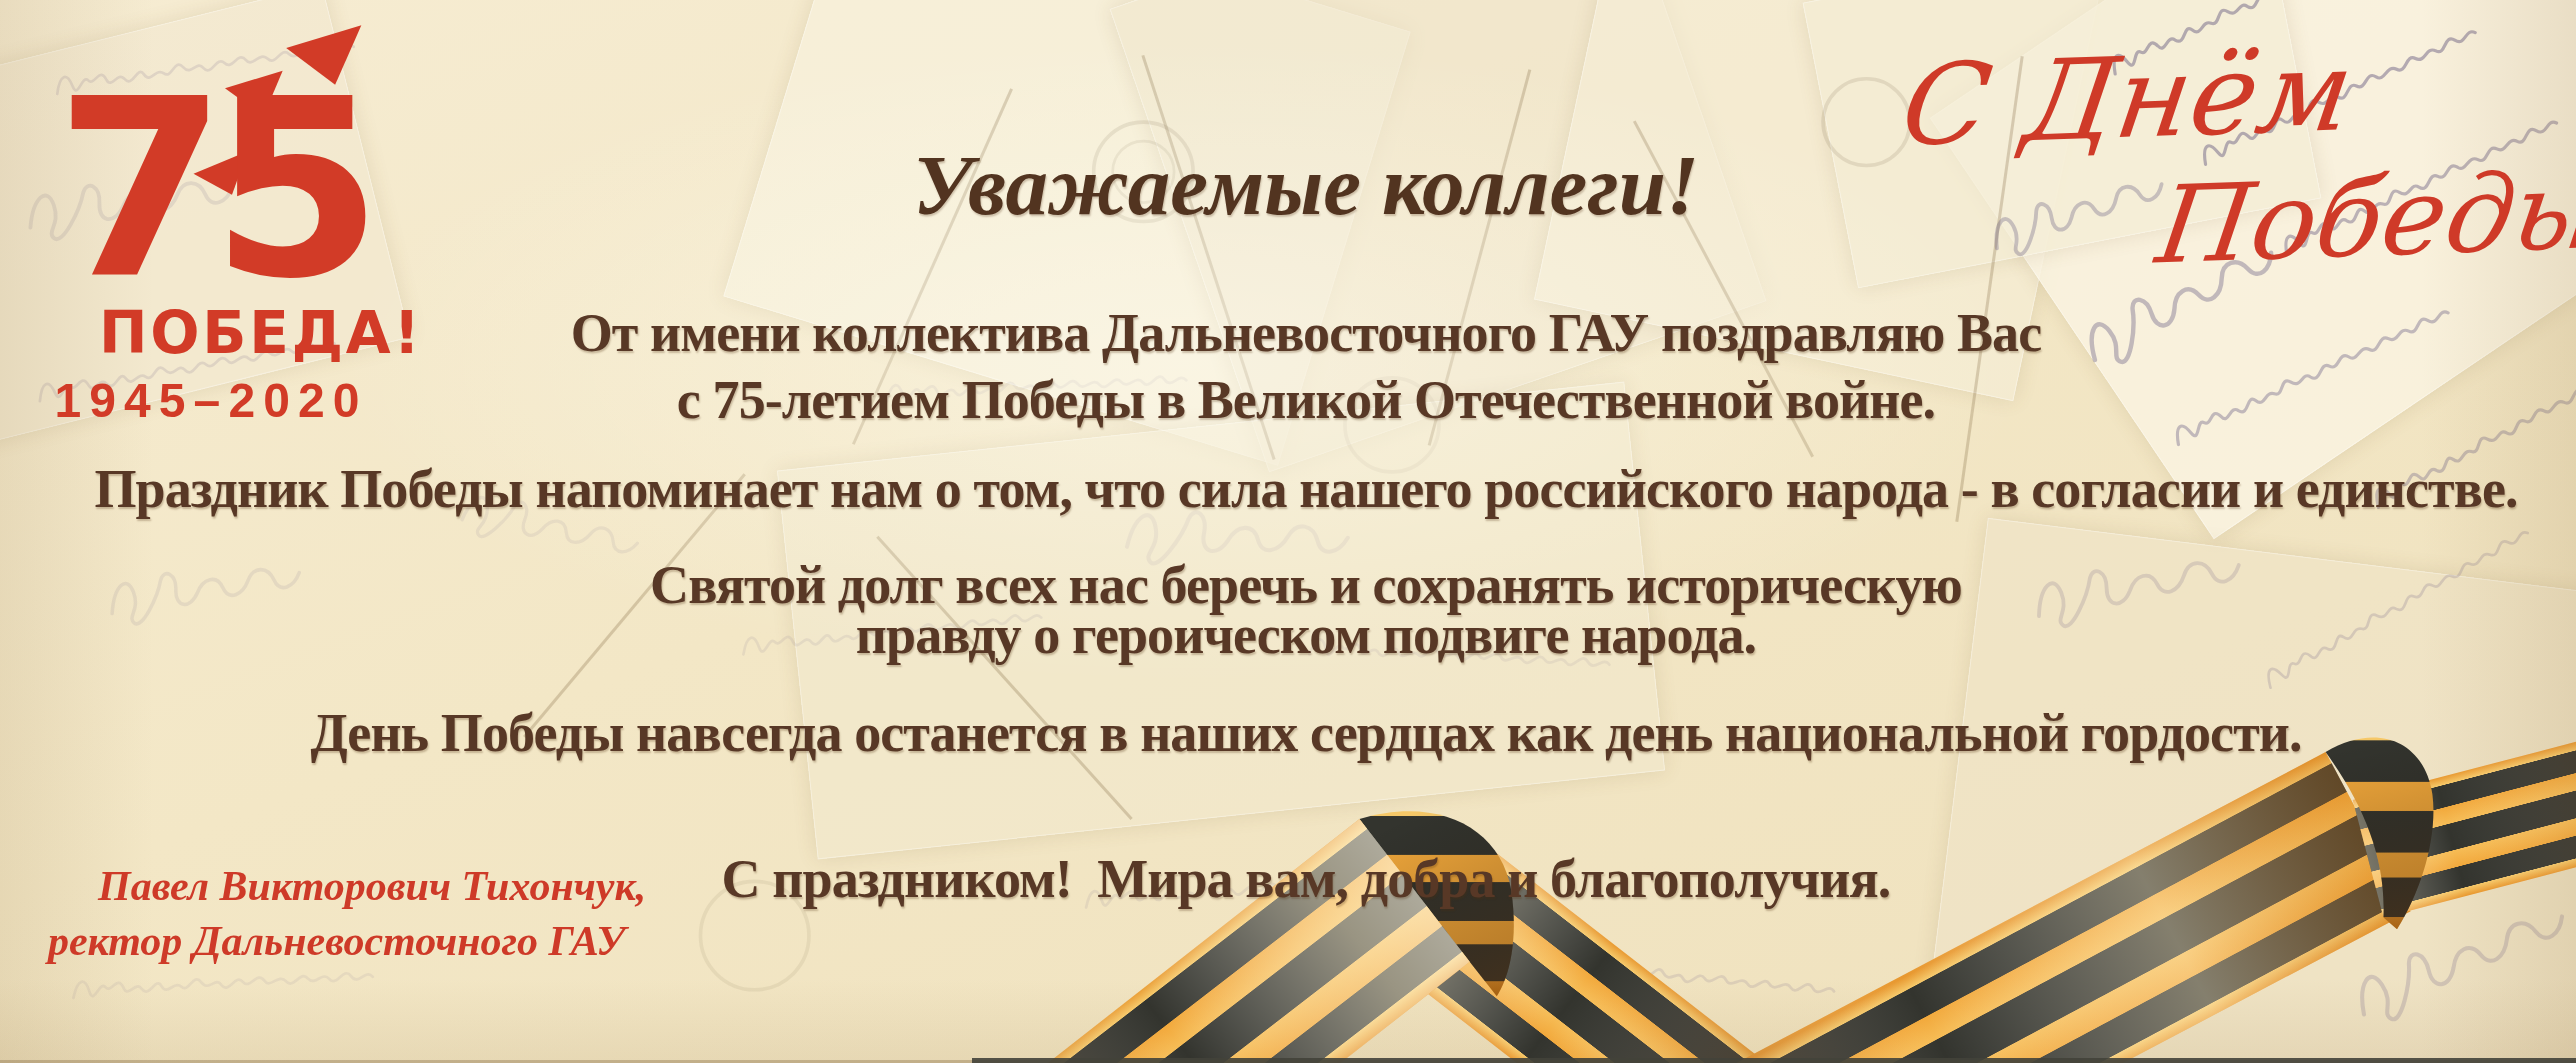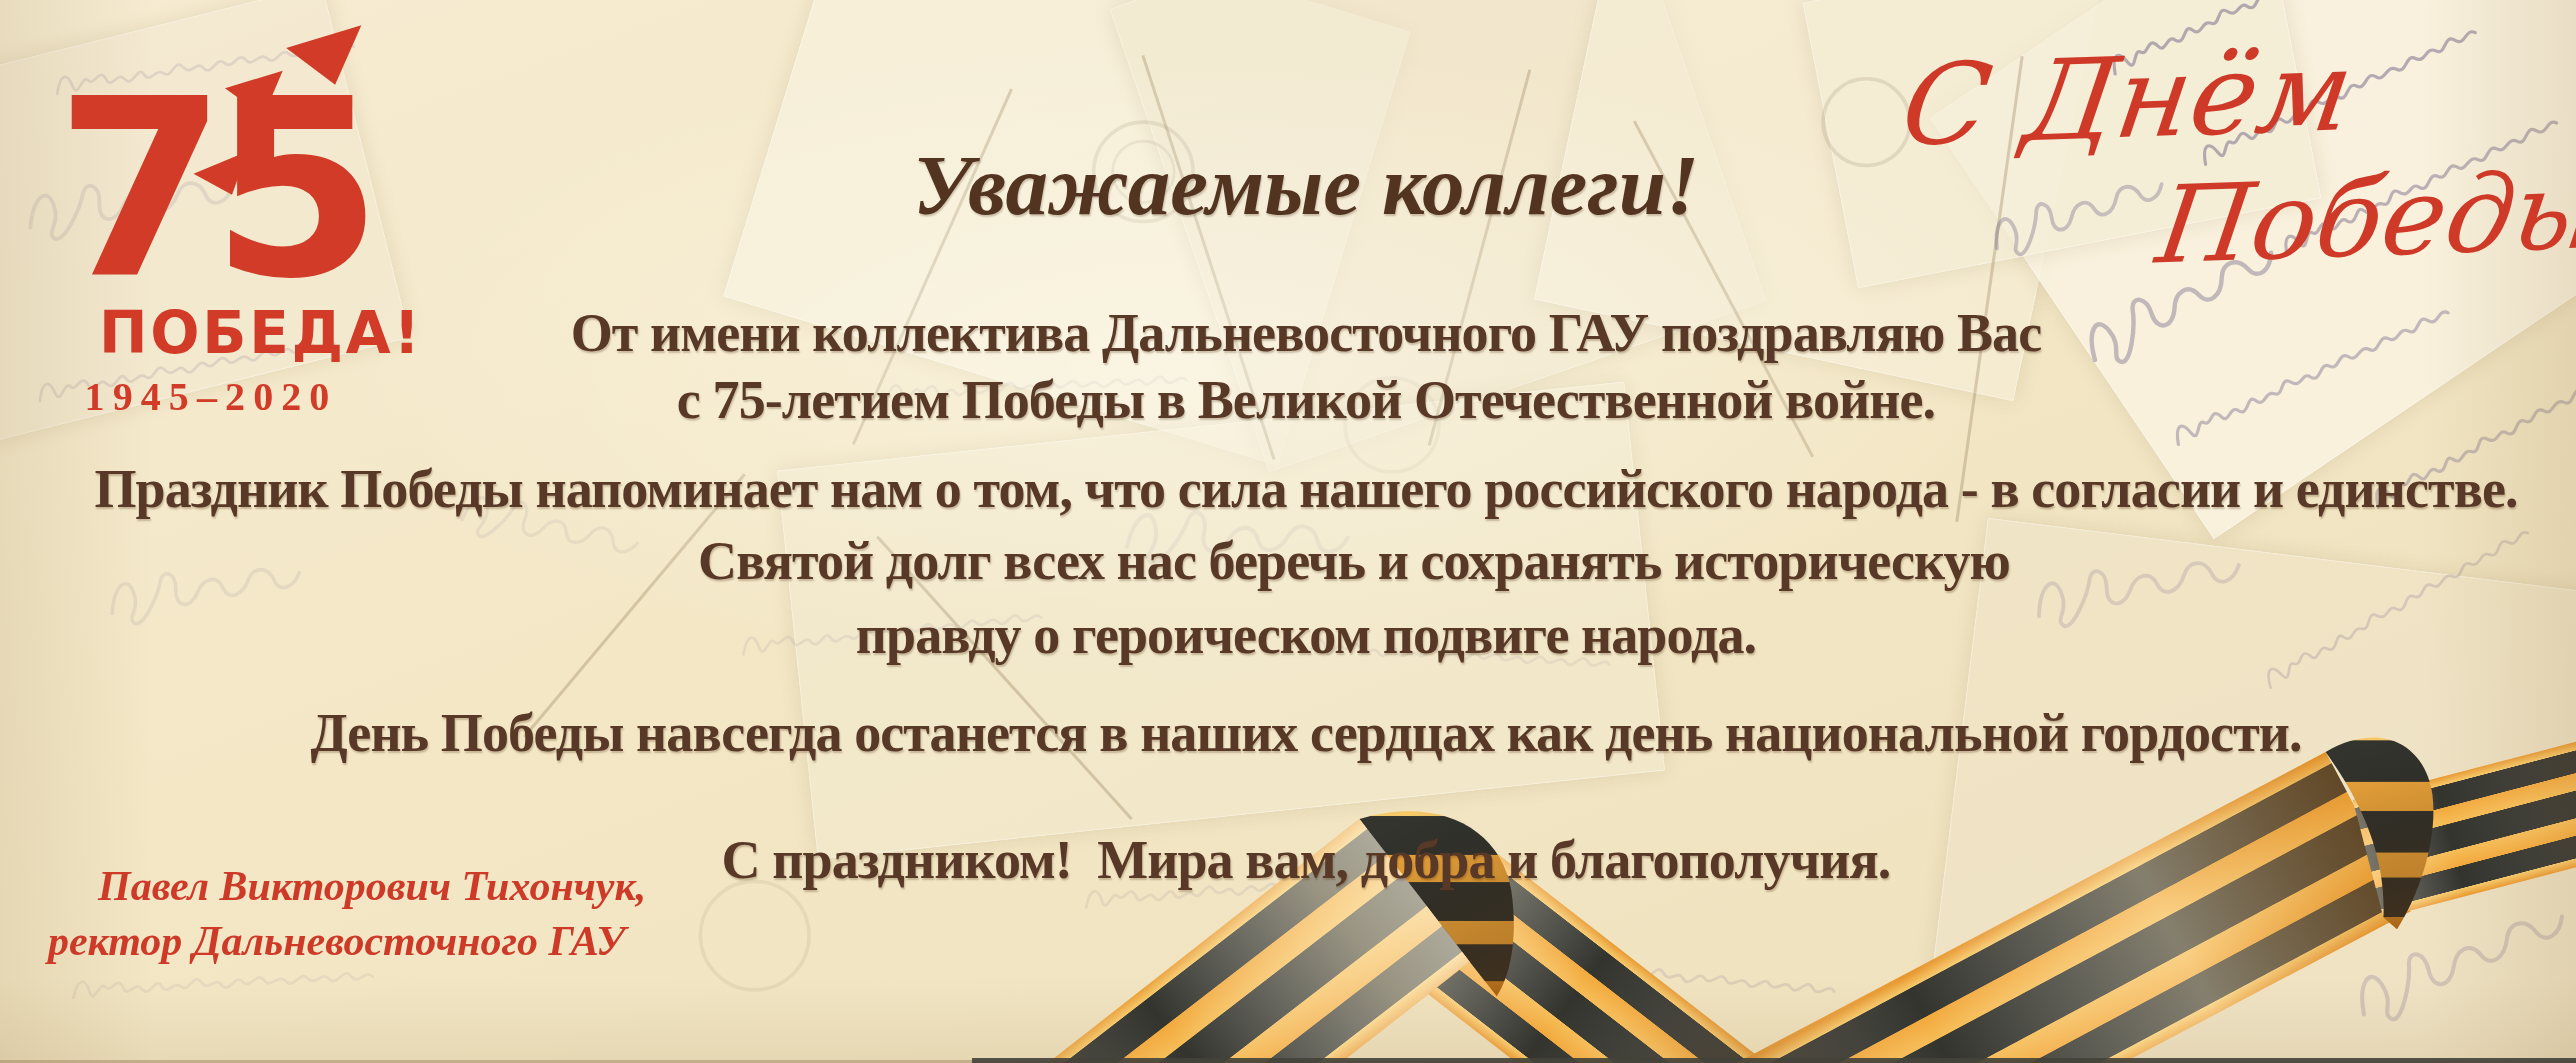--- a/index.html
+++ b/index.html
@@ -34,36 +34,36 @@
   
   .vignette{position:absolute;inset:0;pointer-events:none;
     background:
       radial-gradient(ellipse 60% 55% at 46% 34%, rgba(255,253,242,.45) 0%, rgba(255,253,242,0) 55%),
       linear-gradient(90deg, rgba(150,120,70,.14) 0%, rgba(150,120,70,0) 6%, rgba(150,120,70,0) 94%, rgba(150,120,70,.16) 100%),
       linear-gradient(0deg, rgba(150,120,70,.12) 0%, rgba(150,120,70,0) 8%);}
   
   .logo{position:absolute;left:52px;top:20px;width:318px;text-align:center;color:#d23b27;}
   .logo-word{font-family:"DejaVu Sans","Liberation Sans",sans-serif;font-weight:700;
              font-size:58px;letter-spacing:2.7px;line-height:1;margin-top:9px;margin-left:47px;}
-  .logo-years{font-family:Liberation Serif, serif;font-weight:700;
-              font-size:40px;letter-spacing:8.1px;line-height:1;margin-top:14.5px;text-align:center;}
+  .logo-years{font-family:Liberation Sans, sans-serif;font-weight:700;
+              font-size:48px;letter-spacing:8.1px;line-height:1;margin-top:14.5px;text-align:center;}
   
   .script{position:absolute;color:#cf3a28;font-family:"DejaVu Serif",serif;font-style:italic;
           white-space:nowrap;transform:skewX(-10deg) rotate(-2deg);}
   .script1{left:1905px;top:33px;font-size:112px;}
   .script2{left:2160px;top:155px;font-size:107px;}
   
   .heading{position:absolute;left:1306px;top:143px;transform:translateX(-50%);
            white-space:nowrap;font-style:italic;font-weight:700;font-size:85px;line-height:1;
            color:#523420;text-shadow:0.9px 1.8px 1.8px rgba(80,45,15,.25);}
   .bl{position:absolute;left:1306px;transform:translateX(-50%);white-space:nowrap;
       font-weight:700;font-size:54px;line-height:1;letter-spacing:-0.9px;color:#583826;
       text-shadow:0.9px 1.8px 1.8px rgba(80,45,15,.28);}
-  .bl0{top:306px;} .bl1{top:373px;} .bl2{top:462px;} .bl3{top:534px;margin-left:48px;}
-  .bl4{top:608px;} .bl5{top:706px;} .bl6{top:833px;}
+  .bl0{top:306px;} .bl1{top:373px;} .bl2{top:462px;} .bl3{top:558px;}
+  .bl4{top:608px;} .bl5{top:706px;} .bl6{top:852px;}
   
   .signature{position:absolute;left:27px;top:859px;color:#ce3a28;
              font-style:italic;font-weight:700;font-size:42px;line-height:1.3;white-space:nowrap;text-align:center;}
   .sig-name{padding-left:71px;}
 </style>
 </head>
 <body>
 
 <div class="card">
 

